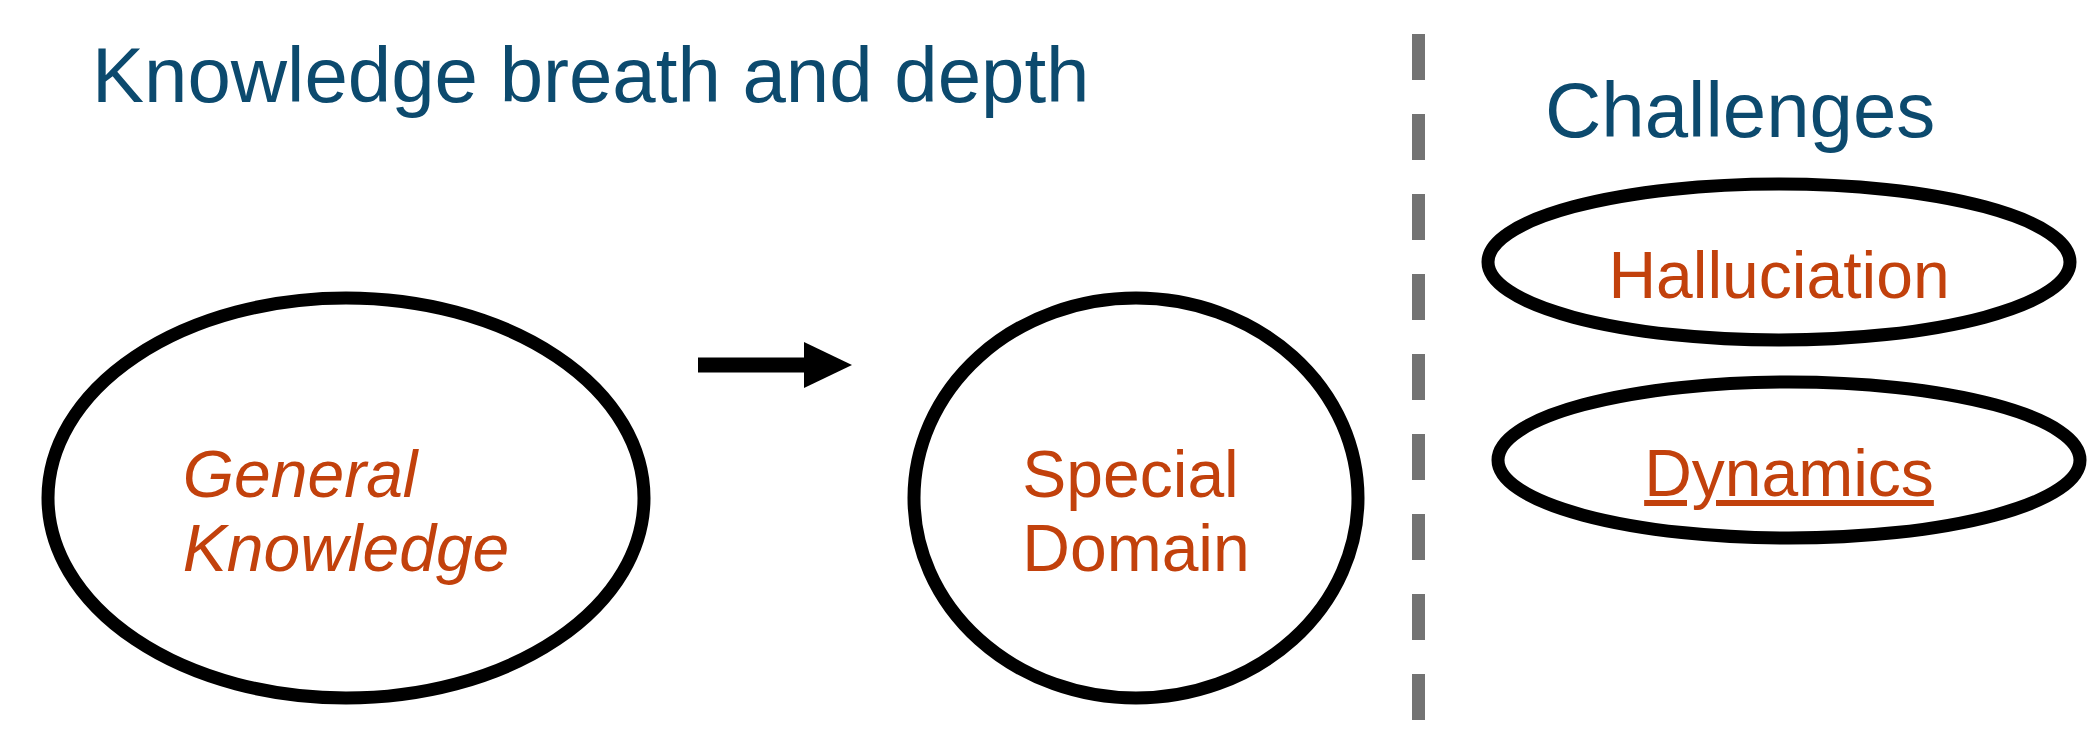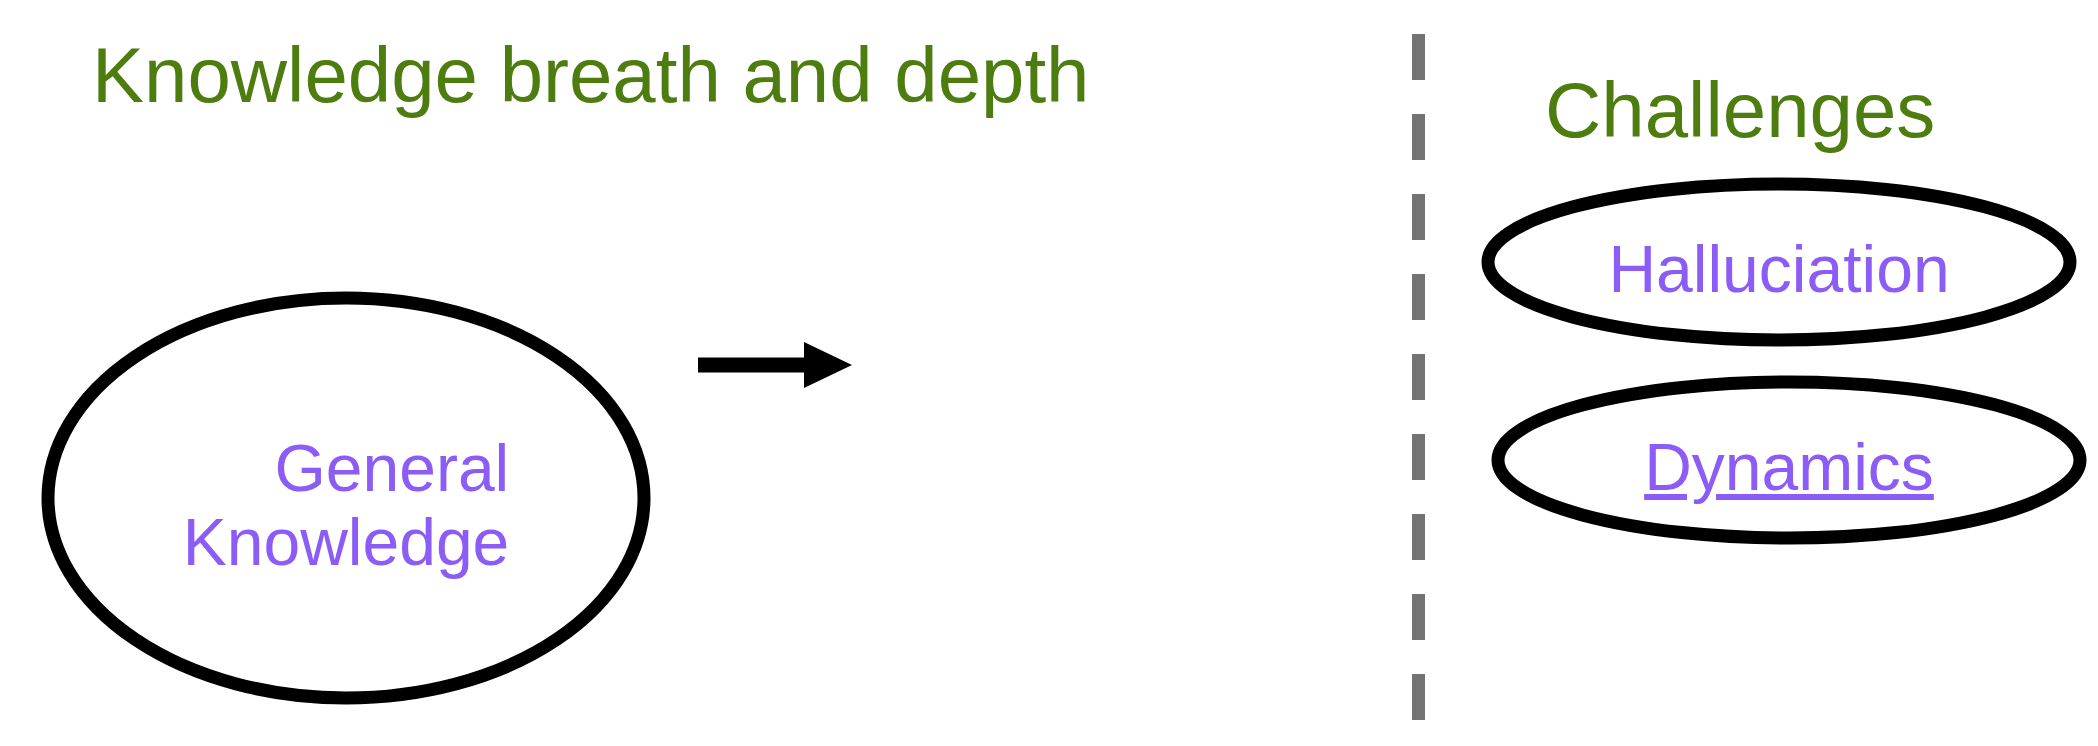--- a/index.html
+++ b/index.html
@@ -20,21 +20,21 @@
     width: 2098px;
     height: 746px;
     background: #ffffff;
   }
 
   
   .section-title {
     position: absolute;
     font-family: "Liberation Sans", sans-serif;
     font-weight: 400;
-    color: #4d7c0f;
+    color: #0c4a6e;
     white-space: nowrap;
     line-height: 1;
   }
 
   #title-left {
     left: 92px;
     top: 36px;
     font-size: 78px;
   }
 
@@ -60,41 +60,42 @@
   }
   .node svg {
     position: absolute;
     left: 0;
     top: 0;
     overflow: visible;
   }
   .node-label {
     position: absolute;
     left: 0;
-    top: 8px;
+    top: 14px;
     width: 100%;
     height: 100%;
     display: flex;
     flex-direction: column;
     align-items: center;
     justify-content: center;
-    text-align: right;
+    text-align: left;
     font-family: "Liberation Sans", sans-serif;
     font-weight: 400;
-    color: #8b5cf6;
+    color: #c2410c;
     line-height: 1.12;
     white-space: pre-line;
     pointer-events: none;
   }
 
   #node-general-knowledge {
     left: 40px;
     top: 290px;
     width: 612px;
     height: 416px;
+    font-style: italic;
   }
   #node-general-knowledge .node-label { font-size: 66px; }
 
   #node-special-domain {
     left: 906px;
     top: 290px;
     width: 460px;
     height: 416px;
   }
   #node-special-domain .node-label { font-size: 66px; }
@@ -148,20 +149,27 @@
 Knowledge</div>
   </div>
 
   <div id="flow-arrow">
     <svg width="180" height="90" viewBox="0 0 180 90" xmlns="http://www.w3.org/2000/svg">
       <line x1="4" y1="45" x2="118" y2="45" stroke="#000000" stroke-width="15" stroke-linecap="butt"></line>
       <polygon points="110,22 158,45 110,68" fill="#000000"></polygon>
     </svg>
   </div>
 
+  <div class="node" id="node-special-domain">
+    <svg width="460" height="416" viewBox="0 0 460 416" xmlns="http://www.w3.org/2000/svg">
+      <ellipse cx="230" cy="208" rx="222" ry="200" fill="#ffffff" stroke="#000000" stroke-width="13"></ellipse>
+    </svg>
+    <div class="node-label">Special
+Domain</div>
+  </div>
 
   <div class="node" id="node-hallucination">
     <svg width="598" height="172" viewBox="0 0 598 172" xmlns="http://www.w3.org/2000/svg">
       <ellipse cx="299" cy="86" rx="291" ry="78" fill="#ffffff" stroke="#000000" stroke-width="13"></ellipse>
     </svg>
     <div class="node-label">Halluciation</div>
   </div>
 
   <div class="node" id="node-dynamics">
     <svg width="598" height="172" viewBox="0 0 598 172" xmlns="http://www.w3.org/2000/svg">

